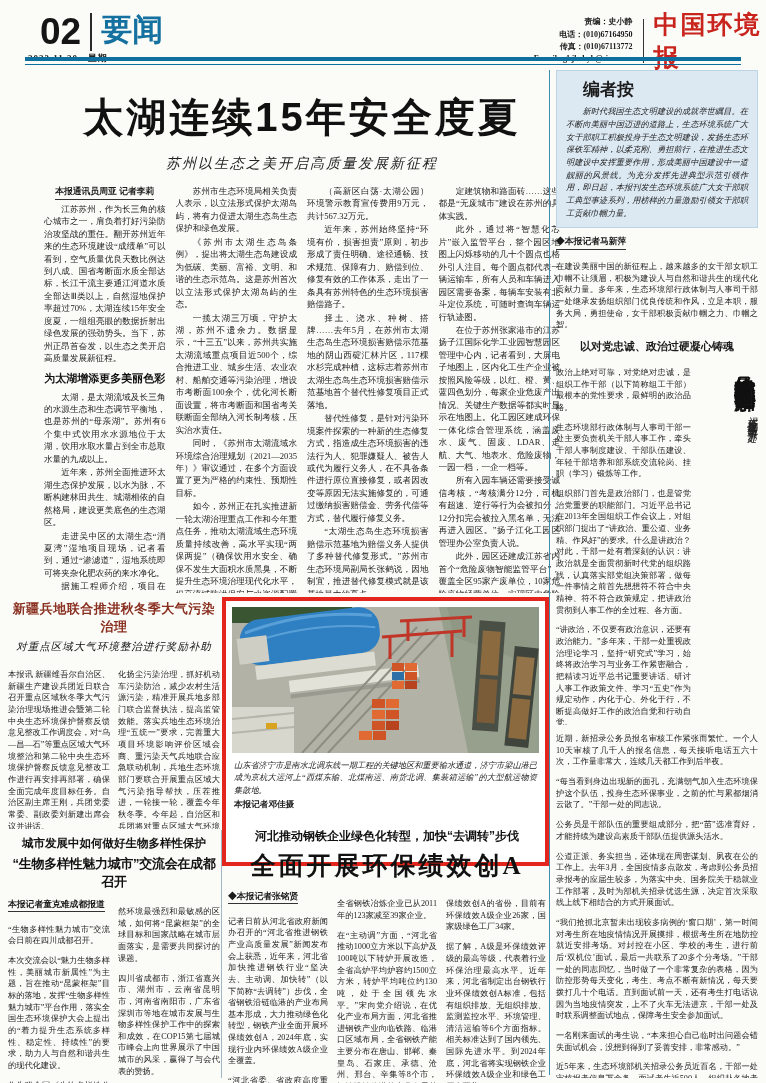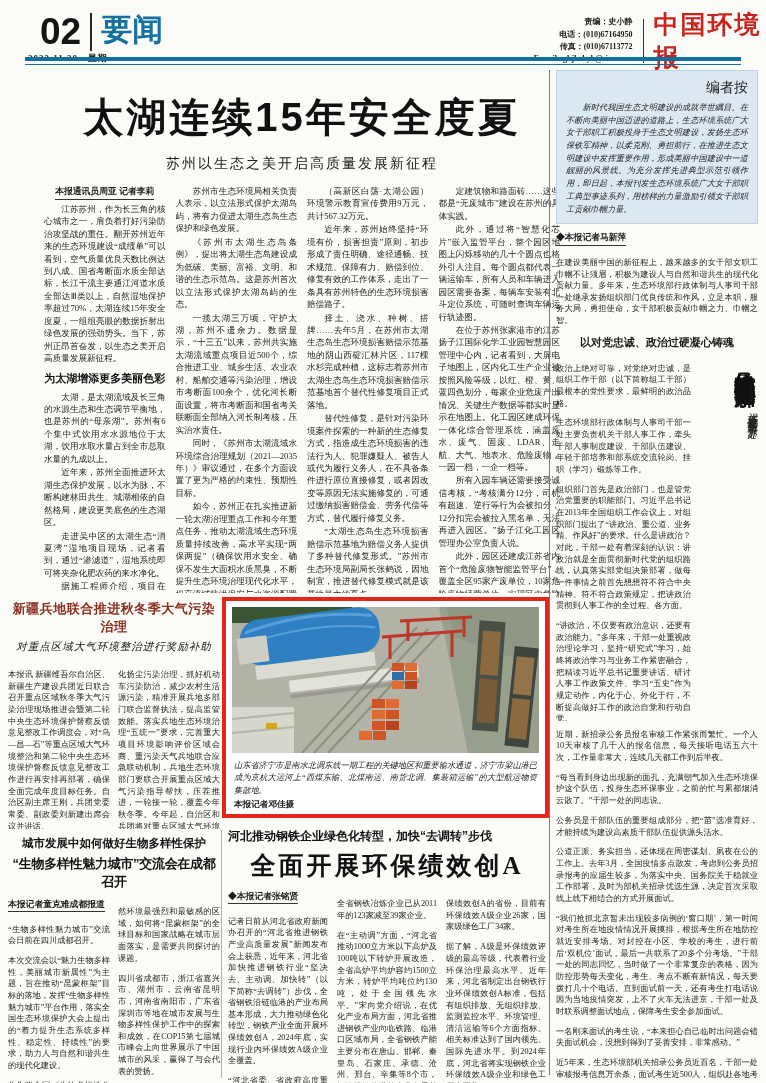--- a/index.html
+++ b/index.html
@@ -11,45 +11,45 @@
   .vbar{width:2px;height:38px;background:#2a2a2a;margin:0 9px;}
   .section-name{font-family:"Liberation Serif",serif;font-weight:bold;font-size:31px;color:#15719f;line-height:1.1;text-align:right;}
   .dateline{font-size:9px;font-weight:bold;color:#222;letter-spacing:1px;margin-top:3px;}
   .contact{font-size:8px;font-weight:bold;text-align:right;line-height:1.55;color:#1a1a1a;}
   .mast-divider{width:1px;height:44px;background:#333;margin:0 10px;}
   .masthead{font-family:"Liberation Sans",sans-serif;font-weight:900;font-size:25px;color:#c8231c;letter-spacing:2px;}
   .rule-thick{height:4px;background:#0f6f9e;}
   .rule-thin{height:1px;background:#0f6f9e;}
   
   .lead-headline{font-family:"Liberation Sans",sans-serif;font-weight:900;font-size:40px;letter-spacing:3px;text-align:center;color:#111;}
-  .lead-subhead{font-size:14px;text-align:center;color:#222;letter-spacing:2px;}
+  .lead-subhead{font-size:14px;text-align:center;font-style:italic;color:#222;letter-spacing:2px;}
   .cols{display:flex;justify-content:space-between;}
   .col{flex:1;overflow:hidden;text-align:justify;}
   .bodytext{font-size:8.6px;line-height:1.45;}
   .bodytext p{margin:0 0 1px 0;text-indent:2em;}
   .sm{font-size:8.2px;line-height:1.42;}
   .byline-u{font-family:"Liberation Sans",sans-serif;font-weight:bold;font-size:8.8px;
             border-bottom:1px solid #333;display:inline-block;padding-bottom:1px;margin-bottom:3px;text-indent:0;}
   .subhead-inline{font-family:"Liberation Sans",sans-serif;font-weight:bold;font-size:11px;
                   text-align:center;text-indent:0;margin:6px 0 4px 0;color:#111;}
   
   .photo-frame{border:4px solid #e3261d;background:#fff;box-sizing:border-box;}
   .caption{font-size:8.2px;line-height:1.5;font-style:italic;color:#222;text-align:justify;}
   .credit{font-size:8.6px;font-weight:bold;text-align:left;font-family:"Liberation Sans",sans-serif;}
   
   .xj-headline{font-family:"Liberation Sans",sans-serif;font-weight:900;font-size:13px;color:#8a3020;text-align:center;letter-spacing:0.5px;}
   .xj-sub{font-size:10.5px;font-style:italic;text-align:center;letter-spacing:1px;margin-top:4px;color:#111;}
   .kicker{font-family:"Liberation Sans",sans-serif;font-weight:bold;font-size:11.5px;text-align:center;color:#111;}
   .bio-headline{font-family:"Liberation Sans",sans-serif;font-weight:900;font-size:13px;text-align:center;color:#111;letter-spacing:-0.3px;}
   
-  .hb-kicker{font-family:"Liberation Sans",sans-serif;font-weight:bold;font-size:12px;color:#111;}
+  .hb-kicker{font-family:"Liberation Sans",sans-serif;font-weight:bold;font-size:12px;text-align:center;color:#111;}
   .hb-headline{font-family:"Liberation Serif",serif;font-weight:900;font-size:25px;letter-spacing:3px;text-align:center;color:#111;margin-top:4px;}
   
   .editor-box{background:#dce9f3;border:1px solid #bcd4e5;padding:7px 9px;box-sizing:border-box;}
-  .editor-title{font-family:"Liberation Sans",sans-serif;font-weight:normal;font-size:14px;margin:0 0 4px 1em;text-align:right;}
+  .editor-title{font-family:"Liberation Sans",sans-serif;font-weight:bold;font-size:17px;margin:0 0 4px 1em;}
   .editor-body{font-size:8.2px;line-height:1.55;font-style:italic;color:#222;text-align:justify;text-indent:2em;}
   .feature-sub{font-family:"Liberation Sans",sans-serif;font-weight:bold;font-size:11px;text-align:center;margin:6px 0 4px 0;}
   .v-head-wrap{writing-mode:vertical-rl;display:flex;align-items:flex-start;}
   .v-main{font-family:"Liberation Sans",sans-serif;font-weight:900;font-size:21px;letter-spacing:1px;color:#111;line-height:1.25;}
   .v-sub{font-size:9.5px;font-style:italic;color:#222;margin-top:14px;letter-spacing:1px;line-height:1.4;}
   .vrule{width:1px;background:#3d8fb5;}
   .hairline-v{width:1px;background:#9fb6c4;}
 </style>
 </head>
 <body>
@@ -153,21 +153,21 @@
           <p>作为联合国《生物多样性公约》第十五次缔约方大会（COP15）主席国，中国推动大会达成了历史性的“昆蒙框架”，为生物多样性保护贡献出中国力量。生物多样性使地球充满生机，也是人类生存和发展的基础。城市是一个地区乃至一个国家人口、经济、文化聚集中的区域，同时也是人类社会作用于自</p>
         </div>
     </div>
     <div class="col paras">
         <p>然环境最强烈和最敏感的区域，如何将“昆蒙框架”的全球目标和国家战略在城市层面落实，是需要共同探讨的课题。</p>
         <p>四川省成都市，浙江省嘉兴市、湖州市，云南省昆明市，河南省南阳市，广东省深圳市等地在城市发展与生物多样性保护工作中的探索和成效，在COP15第七届城市峰会上向世界展示了中国城市的风采，赢得了与会代表的赞扬。</p>
       </div>
   </div>
 </div>
 
-<div class="abs photo-frame" style="left:222px;top:597px;width:327px;height:221px;">
+<div class="abs photo-frame" style="left:222px;top:597px;width:327px;height:269px;">
   <div style="margin:6px 6px 3px 6px;">
     <svg width="307" height="146" viewBox="0 0 307 146">
       <rect x="0" y="0" width="307" height="146" fill="#b3b2a6"></rect>
       <polygon points="207,0 307,0 307,146 236,146" fill="#97a08c"></polygon>
       <polygon points="215,0 307,0 307,60 222,30" fill="#8f9884"></polygon>
       <rect x="0" y="0" width="120" height="16" fill="#3a5531"></rect>
       <g transform="rotate(-7 80 30)">
         <rect x="8" y="6" width="140" height="46" rx="20" fill="#2f80c2"></rect>
         <path d="M14 18 Q78 2 142 16" stroke="#5aa0d8" stroke-width="3" fill="none"></path>
         <path d="M12 30 Q78 14 144 28" stroke="#5aa0d8" stroke-width="2" fill="none"></path>

